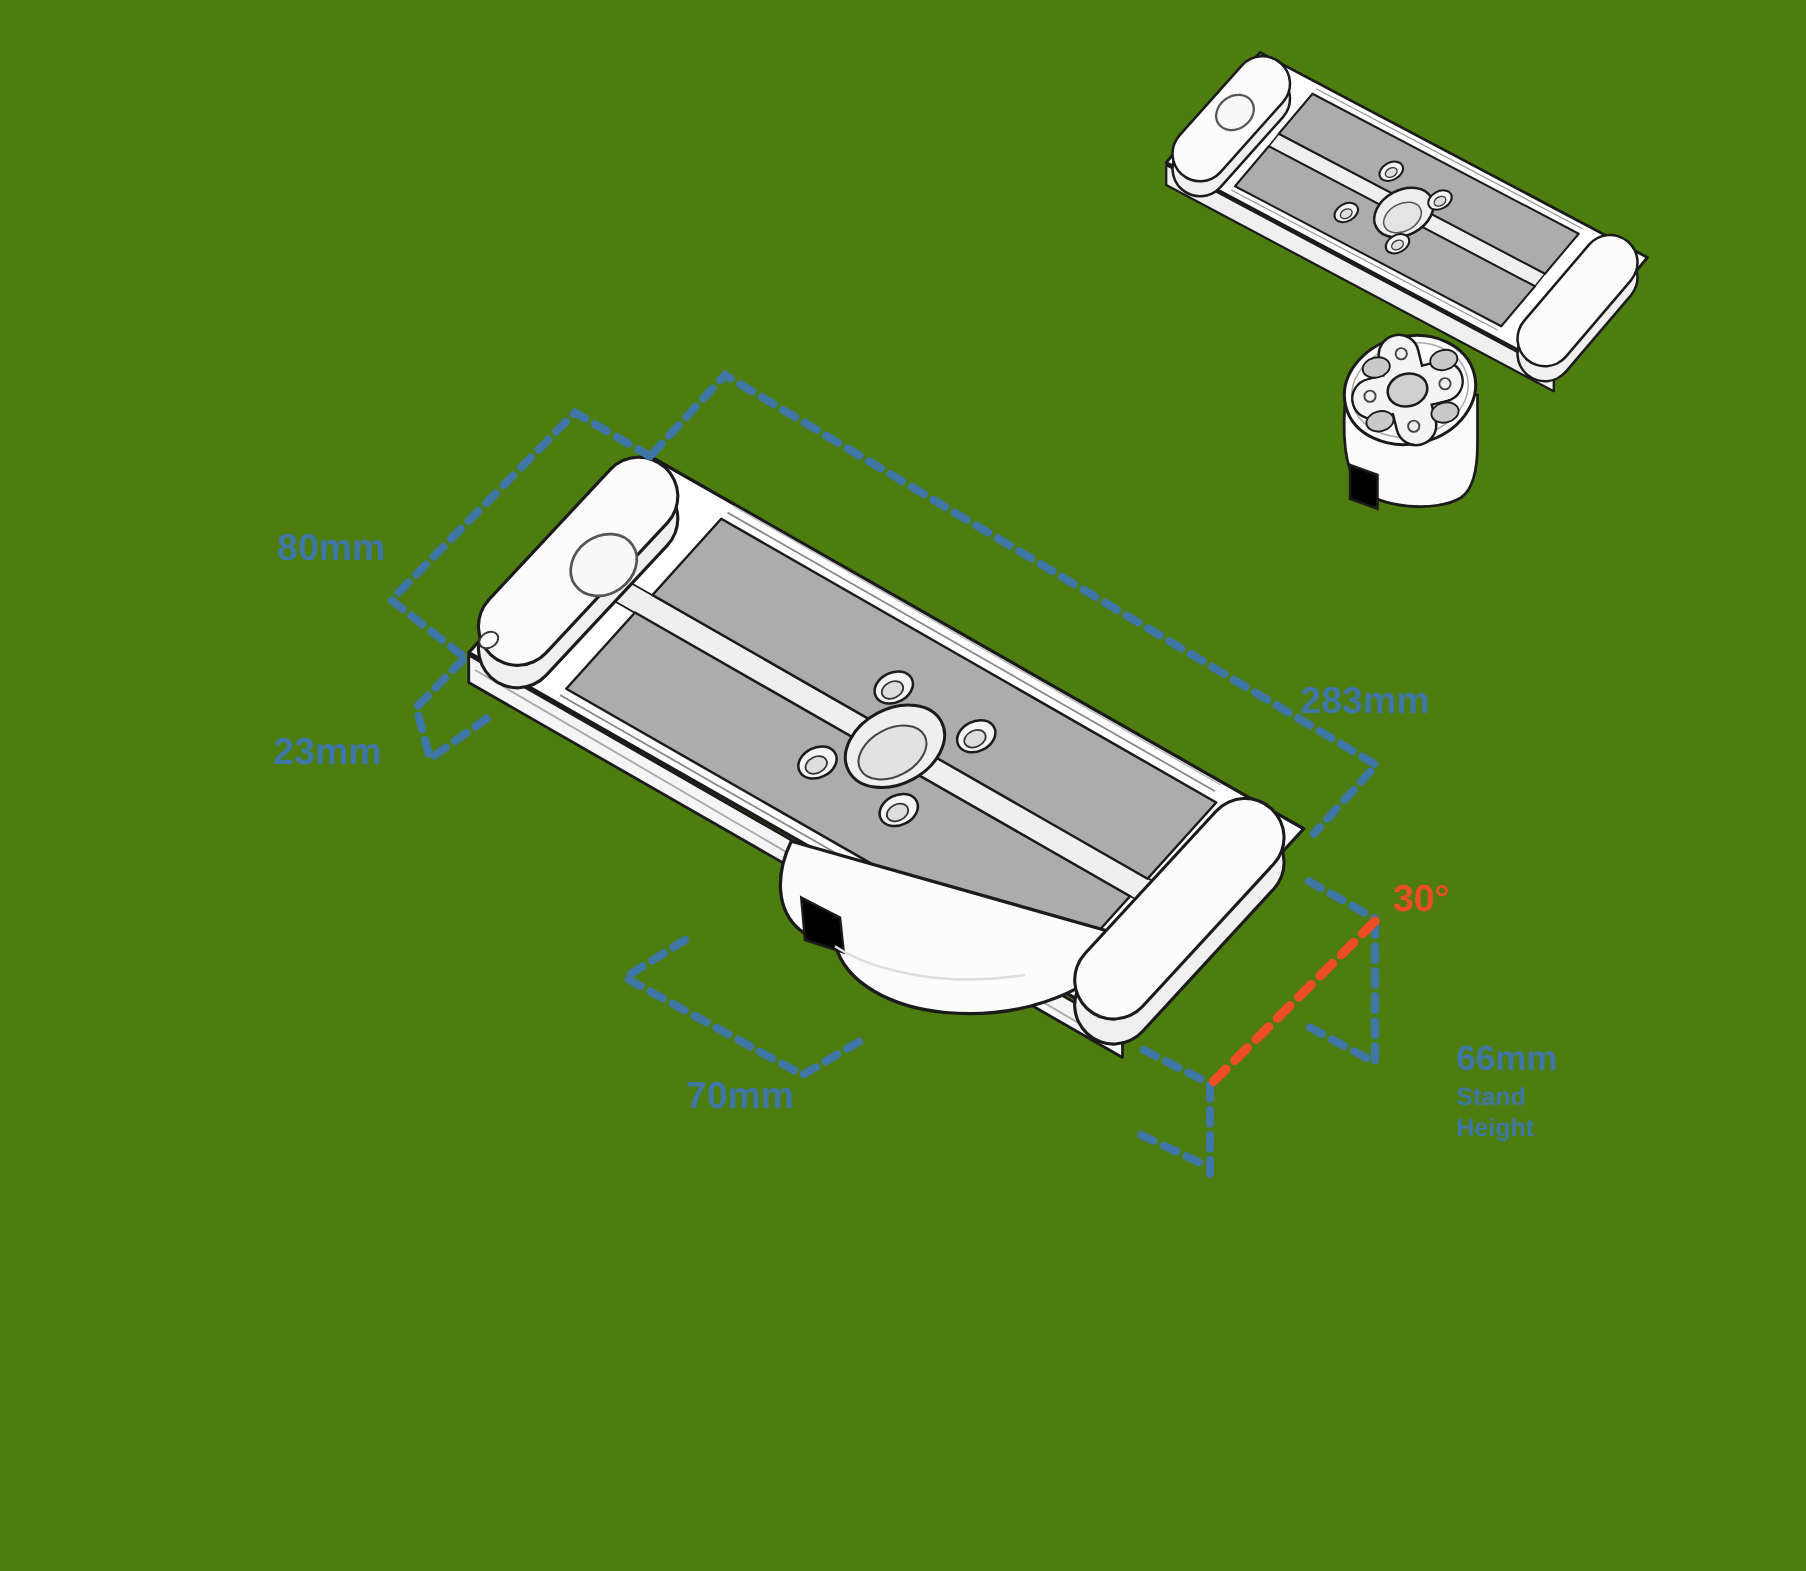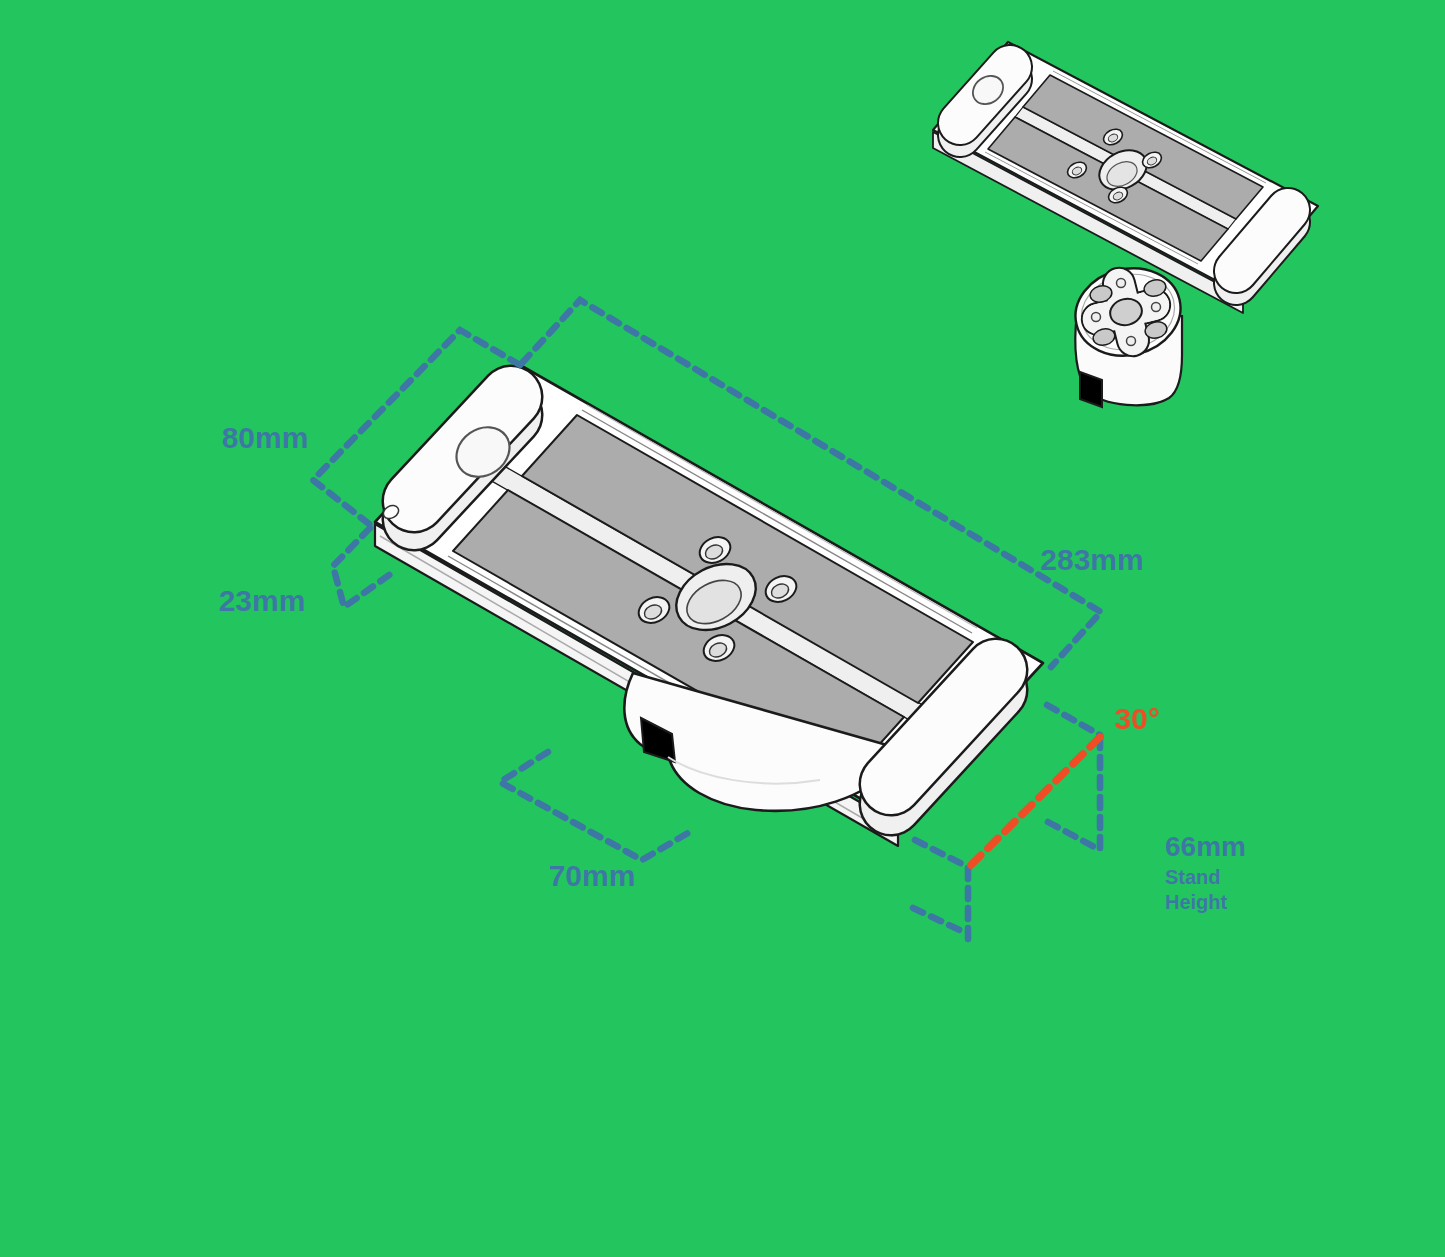--- a/index.html
+++ b/index.html
@@ -1,16 +1,16 @@
 <!DOCTYPE html>
 <html><head>
 <meta charset="utf-8">
 <style>
   html,body{margin:0;padding:0;background:#000;}
-  .stage{position:relative;width:1445px;height:1257px;background:#22c55e;overflow:hidden;}
+  .stage{position:relative;width:1445px;height:1257px;background:#4d7c0f;overflow:hidden;}
   svg{display:block;}
   .dim-label{font-family:"Liberation Sans","DejaVu Sans",sans-serif;font-weight:bold;}
   text{user-select:none;}
 </style>
 </head>
 <body>
 
 <div class="stage">
 <svg width="1445" height="1257" viewBox="0 0 1445 1257">
 

